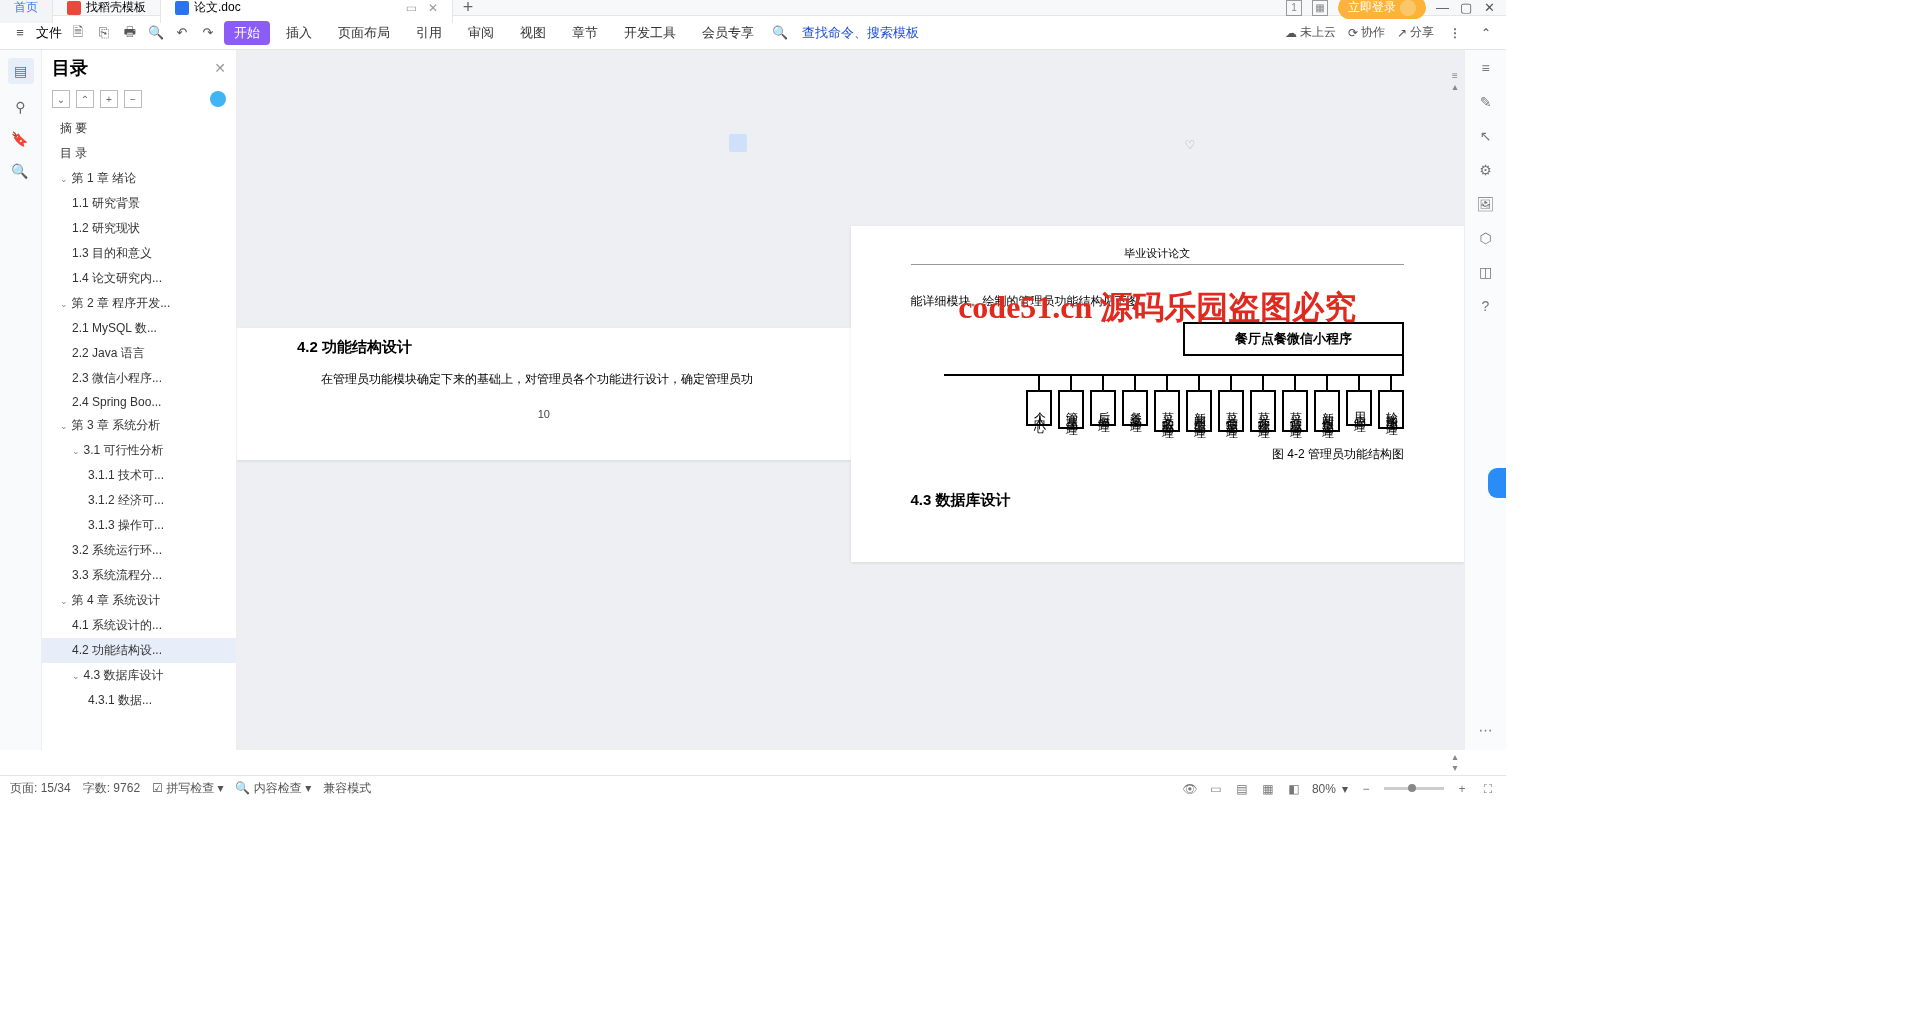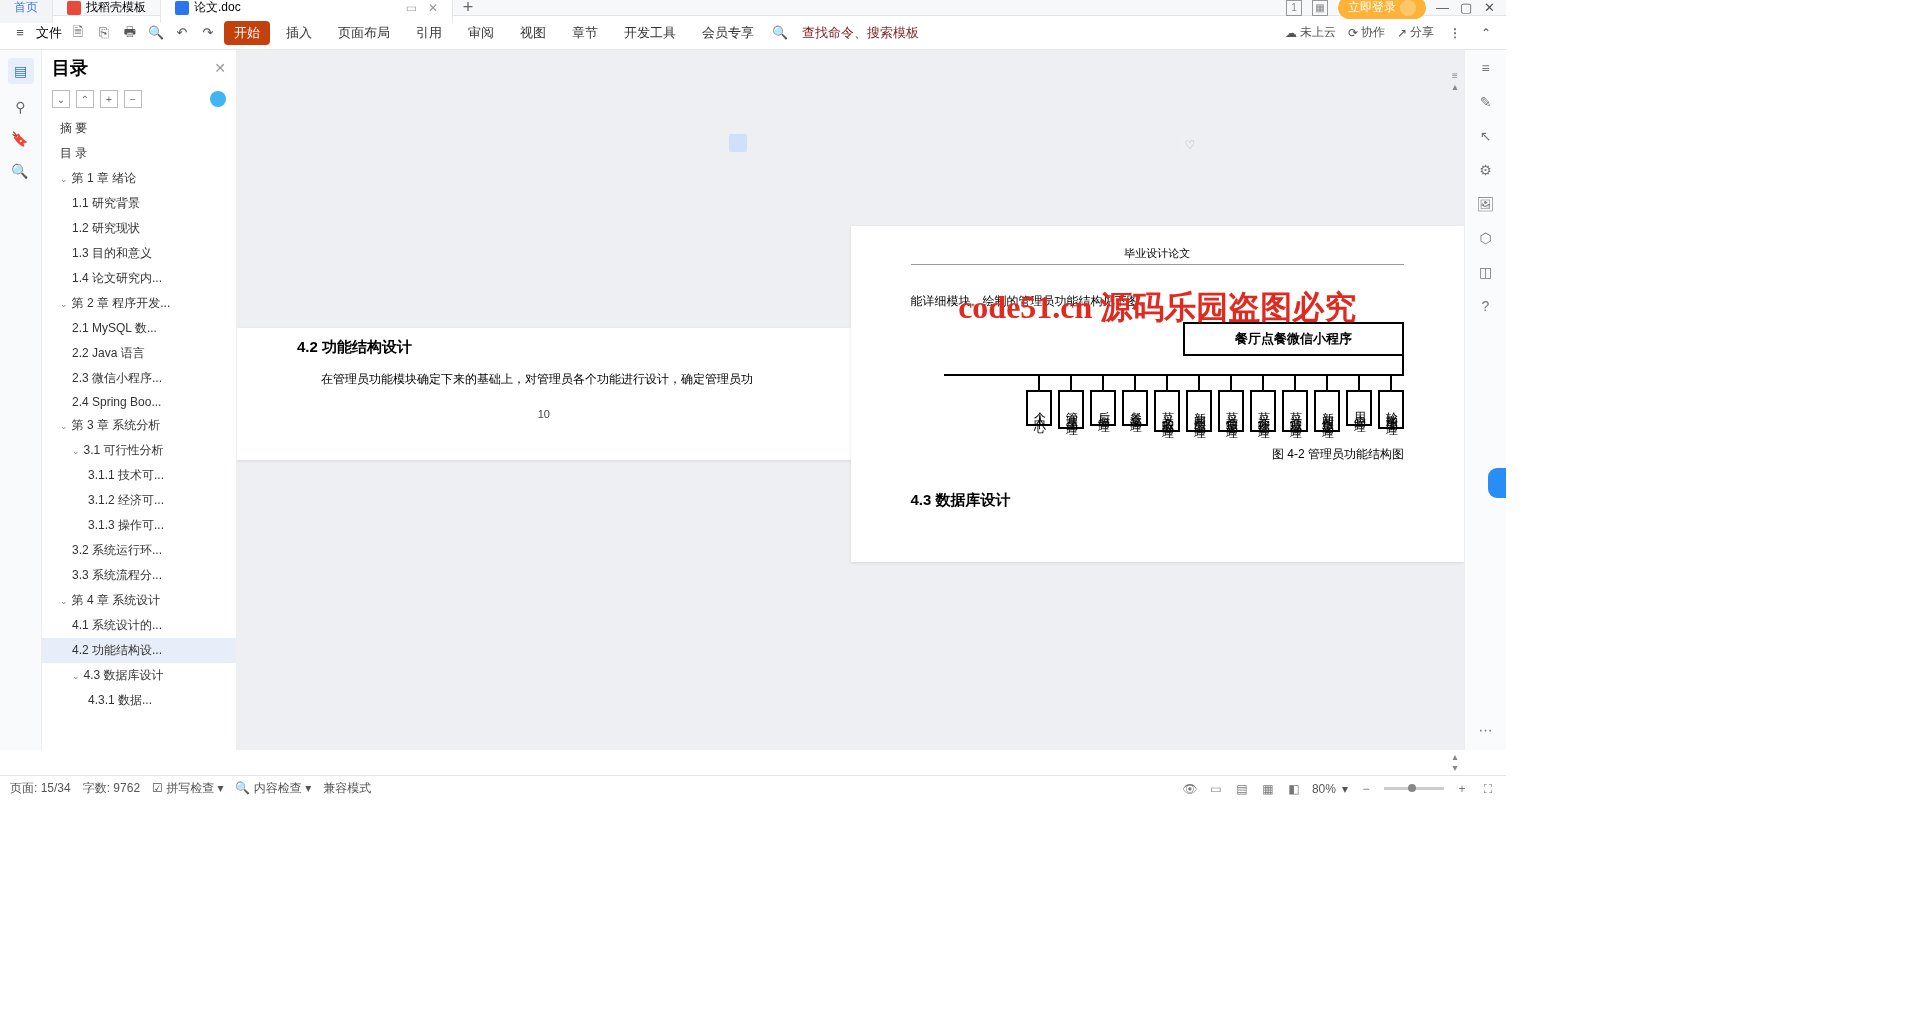--- a/index.html
+++ b/index.html
@@ -14,22 +14,22 @@
 .tab .close{margin-left:6px;color:#999;font-size:12px}
 .newtab{width:30px;text-align:center;font-size:18px;color:#666;cursor:pointer}
 .top-right{margin-left:auto;display:flex;align-items:center;gap:10px;padding:0 8px}
 .tr-ico{width:16px;height:16px;border:1px solid #999;font-size:10px;display:flex;align-items:center;justify-content:center;color:#888}
 .login-btn{background:#fdb337;color:#fff;border-radius:12px;padding:3px 10px;font-size:12px;display:flex;align-items:center;gap:4px}
 .avatar{width:16px;height:16px;background:#fcc76b;border-radius:50%}
 .win-btn{width:14px;font-size:13px;color:#555}
 .menubar{height:34px;display:flex;align-items:center;padding:0 10px;gap:6px;border-bottom:1px solid #e5e5e5;font-size:13px}
 .mico{width:20px;height:20px;display:flex;align-items:center;justify-content:center;color:#555}
 .ribbon-tab{padding:3px 10px;color:#333;cursor:pointer}
-.ribbon-tab.active{background:#c2410c;color:#fff;border-radius:4px}
-.search-cmd{color:#7f1d1d;font-size:13px;margin-left:6px}
+.ribbon-tab.active{background:#8b5cf6;color:#fff;border-radius:4px}
+.search-cmd{color:#1d4ed8;font-size:13px;margin-left:6px}
 .mb-right{margin-left:auto;display:flex;align-items:center;gap:12px;font-size:12px;color:#555}
 .cloud{display:flex;align-items:center;gap:3px}
 .more-v{width:18px;text-align:center;font-weight:bold;color:#666}
 .body{display:flex;height:700px}
 .leftrail{width:42px;background:#f9fafb;border-right:1px solid #eee;display:flex;flex-direction:column;align-items:center;padding-top:8px;gap:14px}
 .rail-ico{width:18px;height:18px;display:flex;align-items:center;justify-content:center;color:#666;font-size:14px;cursor:pointer}
 .rail-ico.active{background:#e8eef9;color:#2a74f0;border-radius:3px;width:26px;height:26px}
 .outline{width:195px;border-right:1px solid #eee;display:flex;flex-direction:column}
 .outline-head{display:flex;align-items:center;padding:6px 10px;font-size:18px;font-weight:bold}
 .outline-head .x{margin-left:auto;color:#999;font-size:14px;font-weight:normal}

